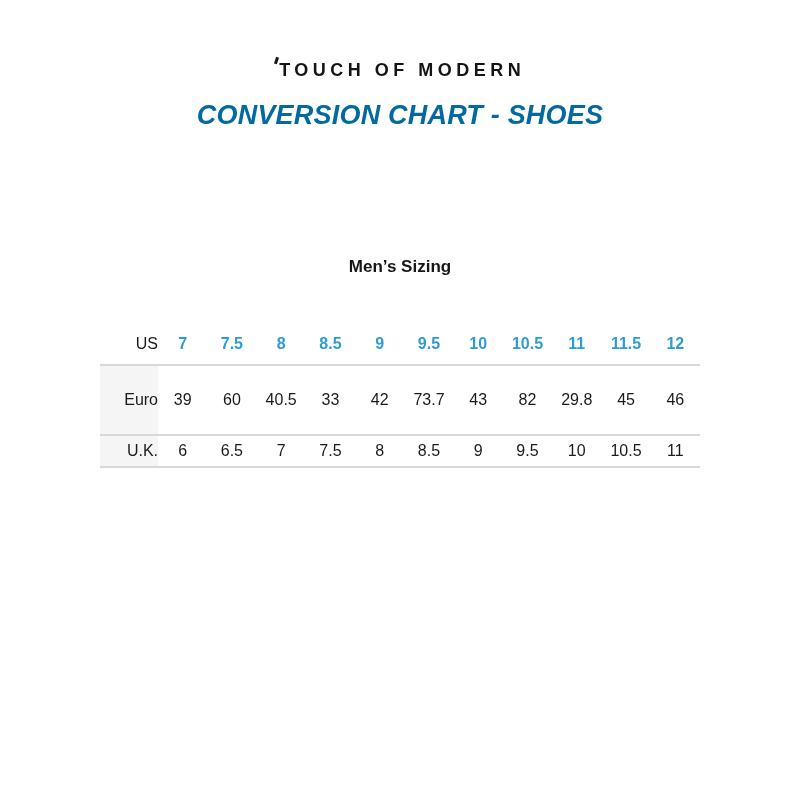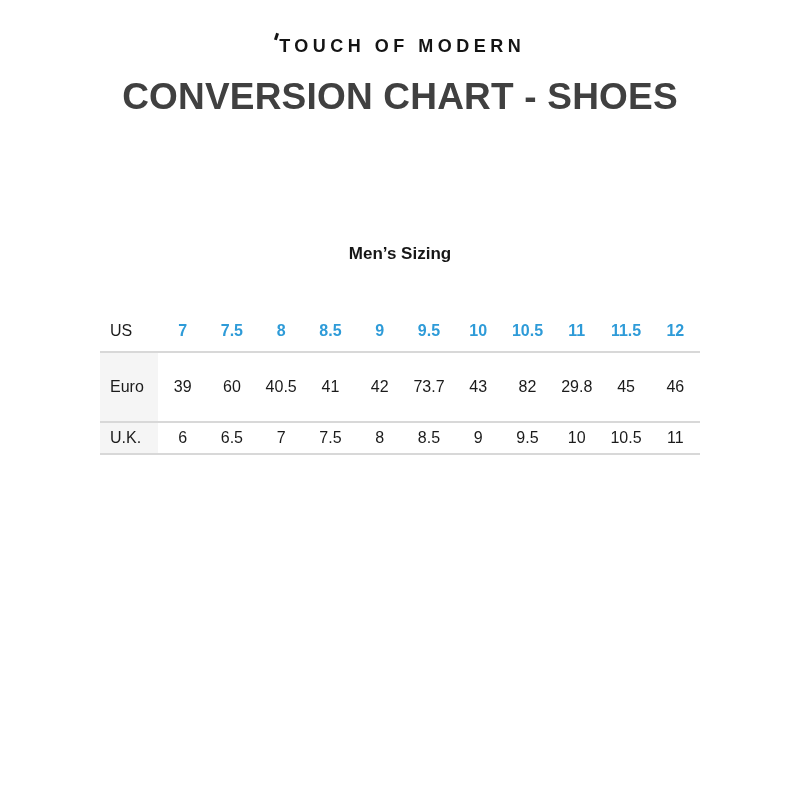--- a/index.html
+++ b/index.html
@@ -17,21 +17,21 @@
   body {
     width: 800px;
     height: 800px;
     font-family: "Liberation Sans", sans-serif;
     color: var(--text, #1A1A1A);
     overflow: hidden;
   }
 
   
   .logo-wrap {
-    padding-top: 36px;
+    padding-top: 60px;
     text-align: center;
   }
   .logo-text {
     display: inline-block;
     font-size: 18px;
     font-weight: 700;
     letter-spacing: 4.5px;
     color: #141414;
     white-space: nowrap;
   }
@@ -43,24 +43,25 @@
     transform: rotate(18deg);
     margin-right: 2px;
     vertical-align: top;
     margin-top: -3px;
   }
 
   
   .page-title {
     margin-top: 19px;
     text-align: center;
-    font-size: 37px;
+    font-size: 27px;
     font-weight: 600;
     letter-spacing: 0.2px;
-    color: #404040;
+    color: #0369a1;
+    font-style: italic;
   }
 
   
   .section-heading {
     margin-top: 126px;
     text-align: center;
     font-size: 17px;
     font-weight: 600;
     color: #161616;
   }
@@ -77,21 +78,21 @@
     font-size: 16px;
     color: #1B1B1B;
   }
   table.size-table td {
     text-align: center;
     vertical-align: middle;
     padding: 0;
   }
   table.size-table td.row-label {
     width: 58px;
-    text-align: left;
+    text-align: right;
     padding-left: 10px;
   }
   tr.row { border-bottom: 2px solid var(--row-border, #D8D8D8); }
   tr.row-us { height: 42px; }
   tr.row-euro { height: 70px; }
   tr.row-uk { height: 32px; }
   tr.row-us td.val {
     color: var(--us-value-blue, #2E9BD8);
     font-weight: 600;
   }
@@ -126,21 +127,21 @@
         <td class="val">10.5</td>
         <td class="val">11</td>
         <td class="val">11.5</td>
         <td class="val">12</td>
       </tr>
       <tr class="row row-euro">
         <td class="row-label">Euro</td>
         <td class="val">39</td>
         <td class="val">60</td>
         <td class="val">40.5</td>
-        <td class="val">41</td>
+        <td class="val">33</td>
         <td class="val">42</td>
         <td class="val">73.7</td>
         <td class="val">43</td>
         <td class="val">82</td>
         <td class="val">29.8</td>
         <td class="val">45</td>
         <td class="val">46</td>
       </tr>
       <tr class="row row-uk">
         <td class="row-label">U.K.</td>

